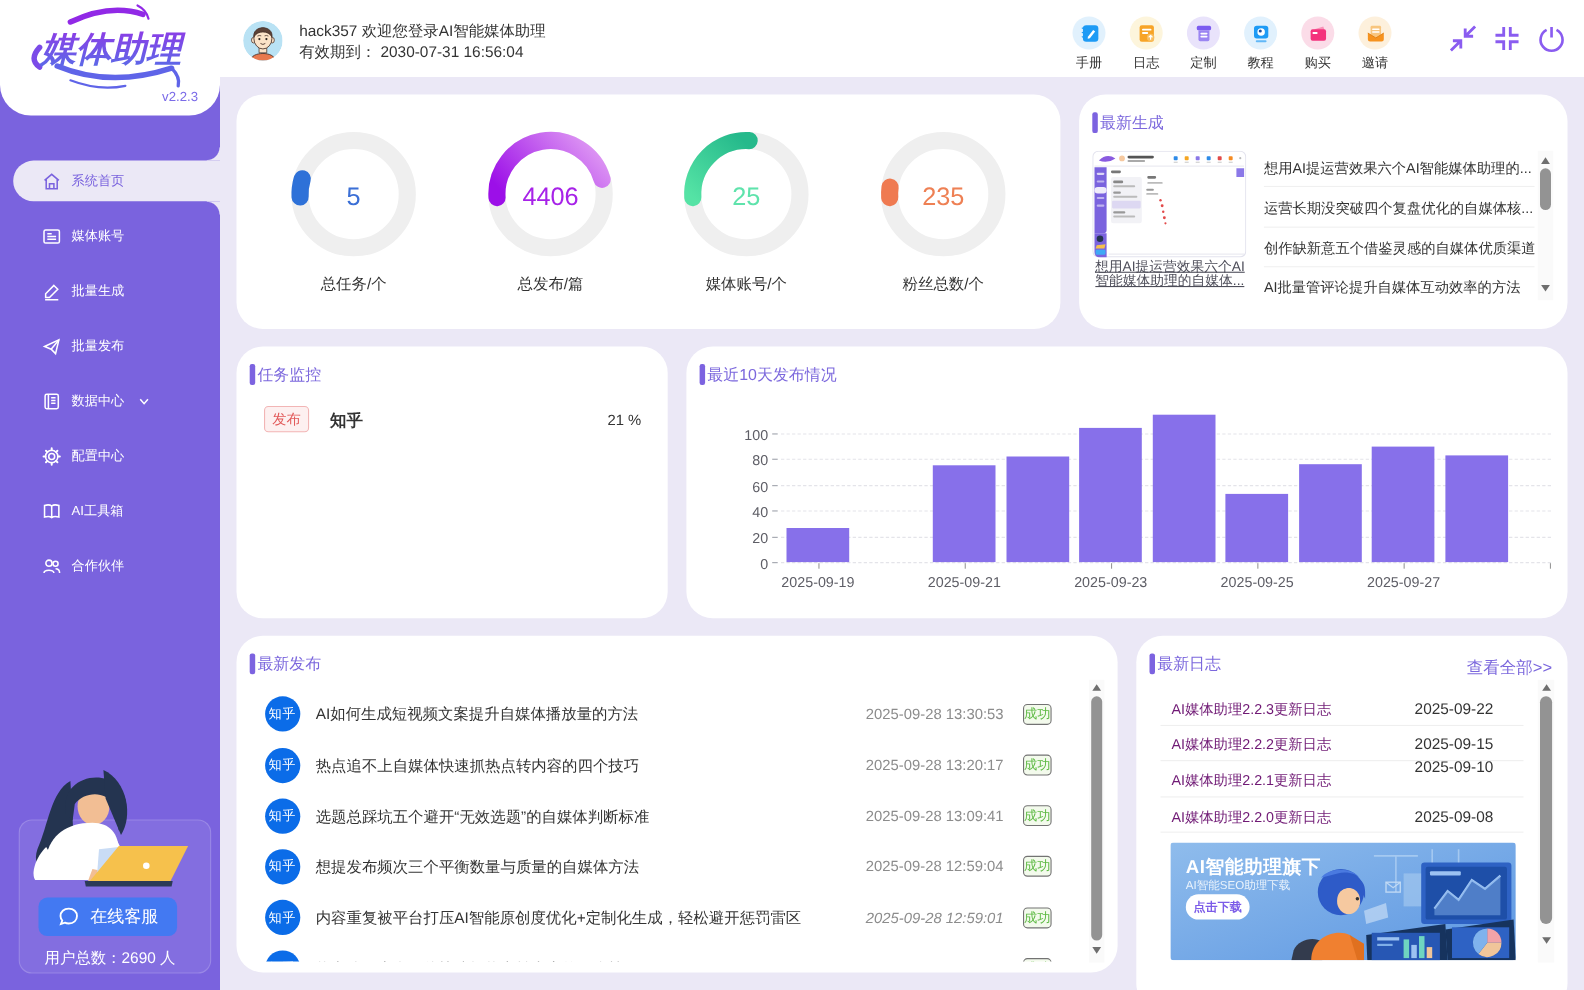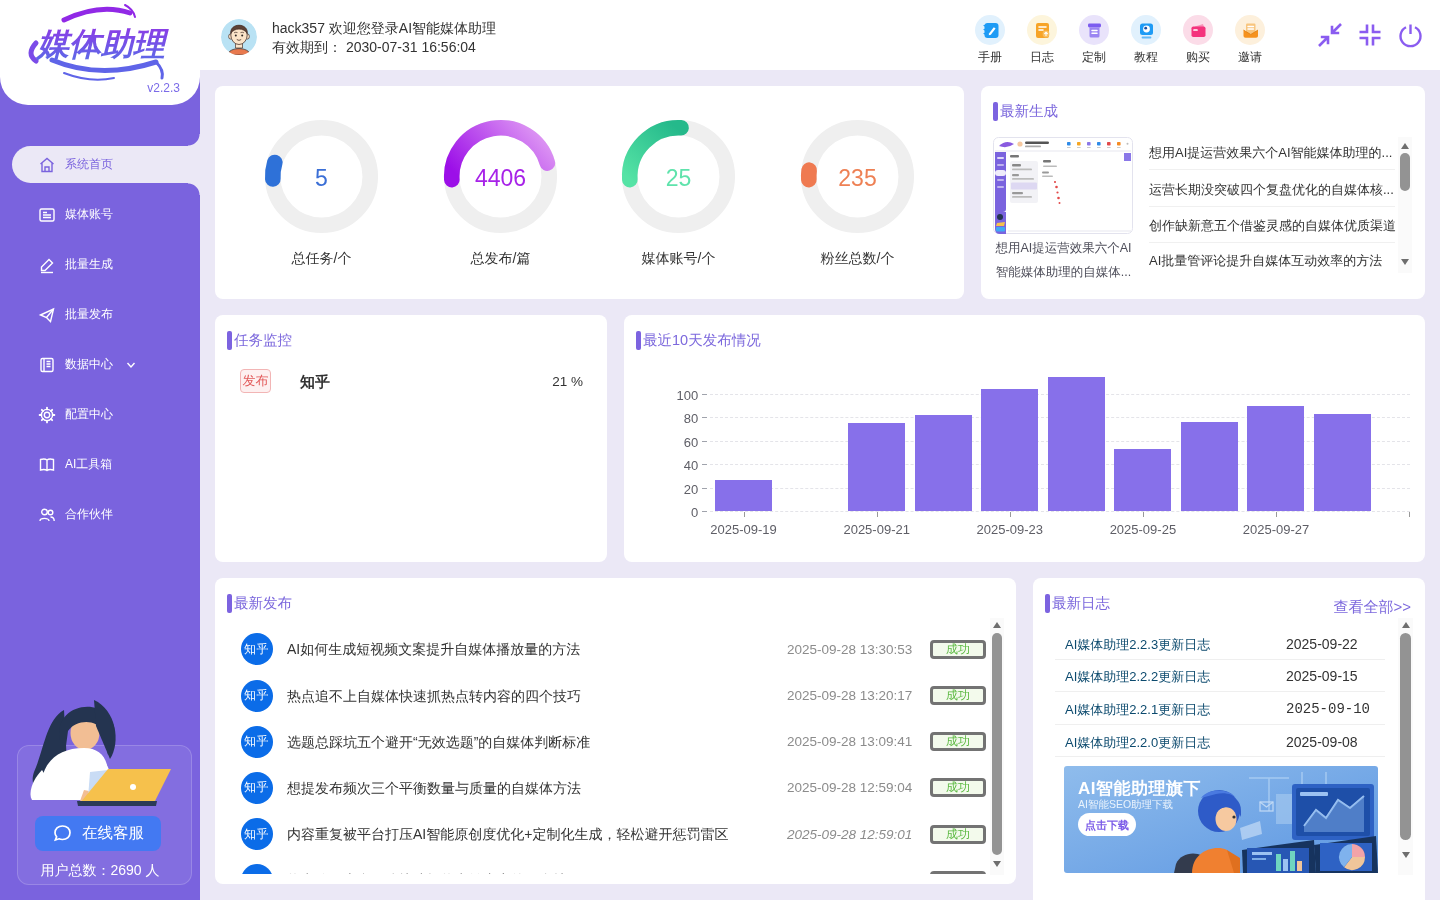--- a/index.html
+++ b/index.html
@@ -19,21 +19,21 @@
 #ver { position:absolute; right:20px; top:81px; font-size:12px; color:#7B6BE8; }
 .mitem { position:absolute; left:0; width:200px; height:37px; display:flex; align-items:center; color:#fff; font-size:12px; }
 .mitem svg { margin-left:38px; margin-right:9px; flex:none; }
 .mitem.active { left:12px; width:188px; background:#EBE8F6; border-radius:19px 0 0 19px; color:#7A63DE; }
 .mitem.active svg { margin-left:26px; }
 .notch { position:absolute; left:188px; width:12px; height:12px; }
 #illus { position:absolute; left:17px; top:745px; width:175px; height:140px; background:rgba(255,255,255,0.07); border:1px solid rgba(255,255,255,0.18); border-radius:12px; }
 #kefu { position:absolute; left:35px; top:816px; width:126px; height:35px; background:#4379F2; border-radius:8px; color:#fff; font-size:15.5px; display:flex; align-items:center; justify-content:center; gap:9px; }
 #usertotal { position:absolute; left:0; top:862px; width:200px; text-align:center; color:#fff; font-size:14px; }
 
-.card { position:absolute; background:#fff; border-radius:8px; overflow:hidden; }
+.card { position:absolute; background:#fff; border-radius:24px; overflow:hidden; }
 #c1 { left:215px; top:86px;  width:749px; height:213px; }
 #c2 { left:981px; top:86px;  width:444px; height:213px; }
 #c3 { left:215px; top:315px; width:392px; height:247px; }
 #c4 { left:624px; top:315px; width:801px; height:247px; }
 #c5 { left:215px; top:578px; width:801px; height:306px; }
 #c6 { left:1033px; top:578px; width:392px; height:340px; }
 .ctitle { position:absolute; top:16px; left:12px; display:flex; align-items:center; }
 .ctitle .bar { width:5px; height:19px; background:#7C63E0; border-radius:2px; }
 .ctitle .txt { margin-left:7px; font-size:14.5px; color:#7C68DD; font-weight:500; }
 
@@ -51,23 +51,23 @@
 
 .gline { position:absolute; border-top:1px dashed #E4E4E9; }
 .ylab { position:absolute; width:40px; text-align:right; font-size:13px; color:#5E5E66; }
 .bar { position:absolute; background:#8770EA; }
 .xtick { position:absolute; width:1px; height:5px; background:#999; }
 .xlab { position:absolute; width:120px; text-align:center; font-size:13px; color:#5E5E66; }
 
 .prow-icon { position:absolute; width:32px; height:32px; border-radius:50%; background:#0B6CE8; color:#fff; font-size:12px; letter-spacing:0.5px; display:flex; align-items:center; justify-content:center; }
 .prow-txt { position:absolute; font-size:14px; color:#333; }
 .prow-time { position:absolute; font-size:13.5px; color:#8C8C8C; }
-.badge-ok { position:absolute; width:56px; height:19px; border:3px solid #737373; background:#F3FAEC; color:#5CB942; border-radius:4px; font-size:12px; display:flex; align-items:center; justify-content:center; }
-
-.logrow-a { position:absolute; left:32px; font-size:13px; color:#0c4a6e; }
+.badge-ok { position:absolute; width:26px; height:19px; border:1px solid #737373; background:#F3FAEC; color:#5CB942; border-radius:4px; font-size:12px; display:flex; align-items:center; justify-content:center; }
+
+.logrow-a { position:absolute; left:32px; font-size:13px; color:#701a75; }
 .logrow-d { position:absolute; left:253px; font-size:14px; color:#333; }
 .logsep { position:absolute; left:22px; width:330px; border-top:1px solid #EFEFEF; }
 </style>
 </head>
 <body>
 
 <div id="sidebar"></div>
 <div id="logobox">
   <svg width="200" height="100" viewBox="0 0 200 100" style="position:absolute;left:0;top:0;">
     <defs>
@@ -370,40 +370,40 @@
     <rect x="50" y="28.5" width="14" height="1.6" rx="0.8" fill="#BBB"></rect>
     <rect x="49" y="34.5" width="7" height="2" rx="1" fill="#999"></rect>
     <rect x="49" y="38.5" width="11" height="1.6" rx="0.8" fill="#BBB"></rect>
     <circle cx="62" cy="45" r="1.1" fill="#E24A4A"></circle>
       <circle cx="63.5" cy="50" r="1.3" fill="#E24A4A"></circle>
       <circle cx="64.5" cy="55.5" r="1.1" fill="#E24A4A"></circle>
       <circle cx="65.5" cy="61" r="1.3" fill="#E24A4A"></circle>
       <circle cx="66.5" cy="66" r="1" fill="#E24A4A"></circle>
     <rect x="15" y="93.5" width="123" height="1" fill="#E8E8F0"></rect>
   </svg>
-  <div style="position:absolute;left:12px;top:150px;width:141px;font-size:12.5px;line-height:24px;color:#4E4E5A;text-align:center;">想用AI提运营效果六个AI<br>智能媒体助理的自媒体...</div>
+  <div style="position:absolute;left:12px;top:150px;width:141px;font-size:12.5px;line-height:13px;color:#4E4E5A;text-align:center;text-decoration:underline;">想用AI提运营效果六个AI<br>智能媒体助理的自媒体...</div>
   <div class="genrow" style="top:58px;">想用AI提运营效果六个AI智能媒体助理的...</div>
   <div class="gensep" style="top:82.5px;"></div>
   <div class="genrow" style="top:95px;">运营长期没突破四个复盘优化的自媒体核...</div>
   <div class="gensep" style="top:120px;"></div>
   <div class="genrow" style="top:131px;">创作缺新意五个借鉴灵感的自媒体优质渠道</div>
   <div class="gensep" style="top:155.5px;"></div>
   <div class="genrow" style="top:166px;">AI批量管评论提升自媒体互动效率的方法</div>
   <div class="sbtrack" style="left:417px;top:51px;width:14px;height:136px;"></div>
   <div class="sbarr" style="left:420px;top:57px;border-left:4px solid transparent;border-right:4px solid transparent;border-bottom:6px solid #6E6E6E;"></div>
   <div class="sbthumb" style="left:419px;top:67px;width:10px;height:38px;"></div>
   <div class="sbarr" style="left:420px;top:173px;border-left:4px solid transparent;border-right:4px solid transparent;border-top:6px solid #6E6E6E;"></div>
 </div>
 
 <div class="card" id="c3">
   <div class="ctitle">
       <div class="bar"></div>
       <div class="txt">任务监控</div>
     </div>
-  <div style="position:absolute;left:25px;top:54px;width:31px;height:24px;border:1px solid #F2B5B5;background:#FDF0F0;color:#E25A5A;border-radius:4px;font-size:13px;display:flex;align-items:center;justify-content:center;">发布</div>
+  <div style="position:absolute;left:25px;top:54px;width:41px;height:24px;border:1px solid #F2B5B5;background:#FDF0F0;color:#E25A5A;border-radius:4px;font-size:13px;display:flex;align-items:center;justify-content:center;">发布</div>
   <div style="position:absolute;left:85px;top:58px;font-size:15px;color:#333;font-weight:bold;">知乎</div>
   <div style="position:absolute;right:24px;top:59px;font-size:13.5px;color:#333;">21 %</div>
 </div>
 
 <div class="card" id="c4">
   <div class="ctitle">
       <div class="bar"></div>
       <div class="txt">最近10天发布情况</div>
     </div>
   <div id="chart">
@@ -493,21 +493,21 @@
       <div class="txt">最新日志</div>
     </div>
   <div style="position:absolute;right:14px;top:20px;font-size:15px;color:#7C68DD;">查看全部&gt;&gt;</div>
   <div class="logrow-a" style="top:58px;">AI媒体助理2.2.3更新日志</div>
     <div class="logrow-d" style="top:58px;">2025-09-22</div>
   <div class="logsep" style="top:81px;"></div>
   <div class="logrow-a" style="top:90px;">AI媒体助理2.2.2更新日志</div>
     <div class="logrow-d" style="top:90px;">2025-09-15</div>
   <div class="logsep" style="top:113px;"></div>
   <div class="logrow-a" style="top:123px;">AI媒体助理2.2.1更新日志</div>
-    <div class="logrow-d" style="top:123px;font-family:Liberation Mono, monospace;">2025-09-10</div>
+    <div class="logrow-d" style="top:111px;">2025-09-10</div>
   <div class="logsep" style="top:146px;"></div>
   <div class="logrow-a" style="top:156px;">AI媒体助理2.2.0更新日志</div>
     <div class="logrow-d" style="top:156px;">2025-09-08</div>
   <div class="logsep" style="top:178px;"></div>
   <svg width="314" height="107" viewBox="0 0 314 107" style="position:absolute;left:31px;top:188px;">
     <defs>
       <linearGradient id="bsky" x1="0" y1="0" x2="1" y2="1">
           <stop offset="0" stop-color="#8FBCEC"></stop>
           <stop offset="1" stop-color="#5D97E2"></stop>
         </linearGradient>

